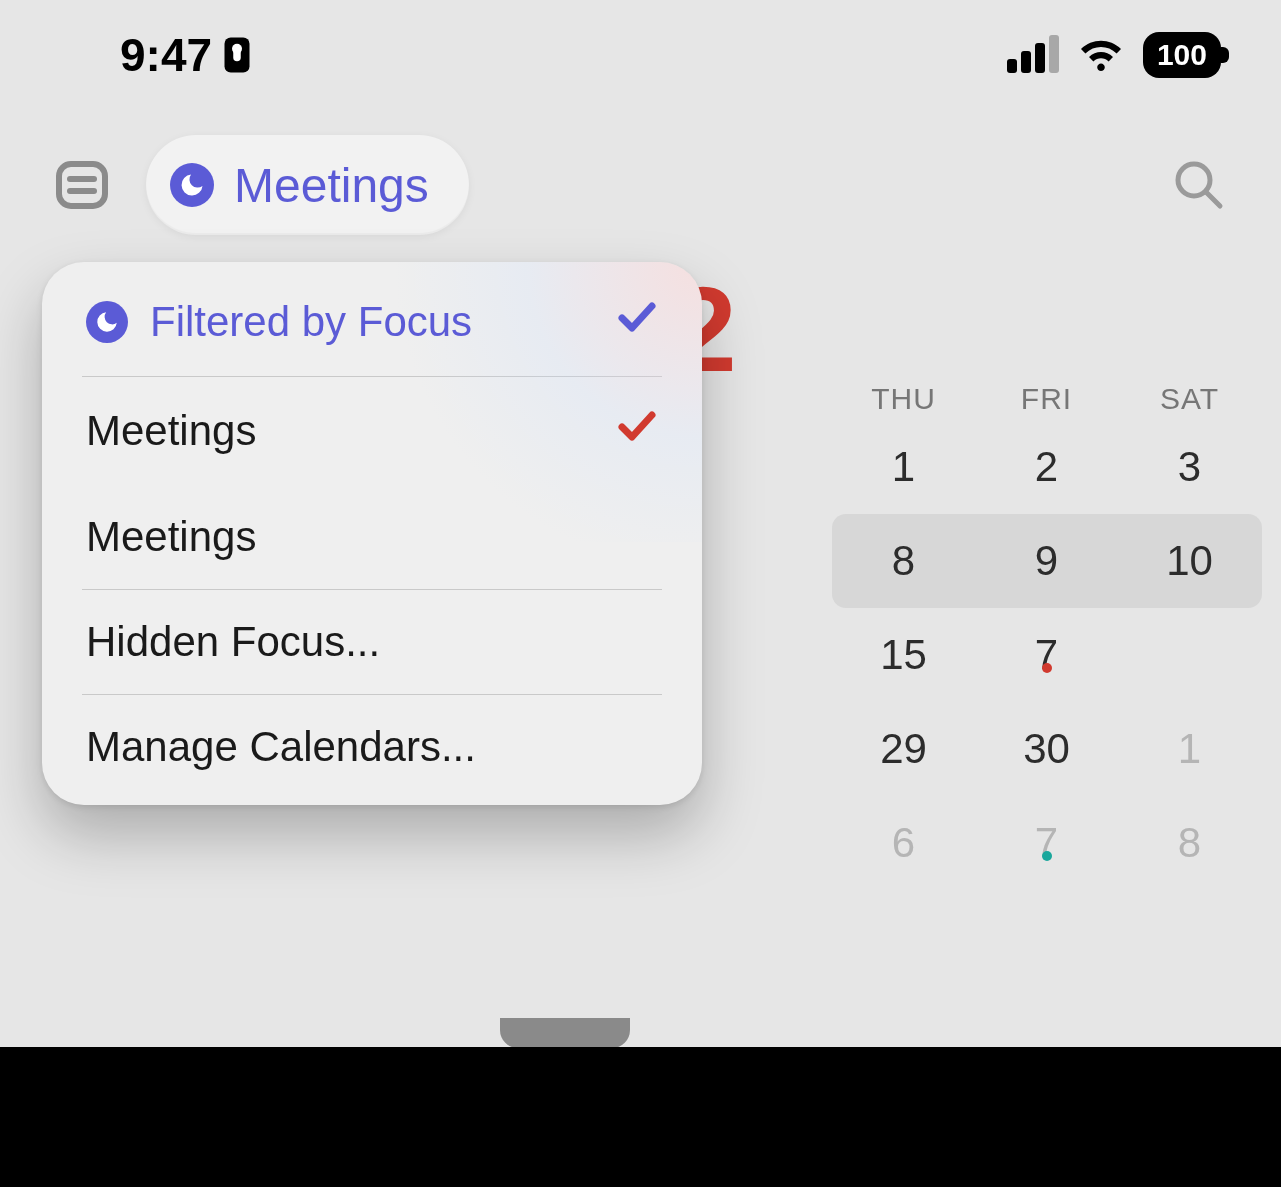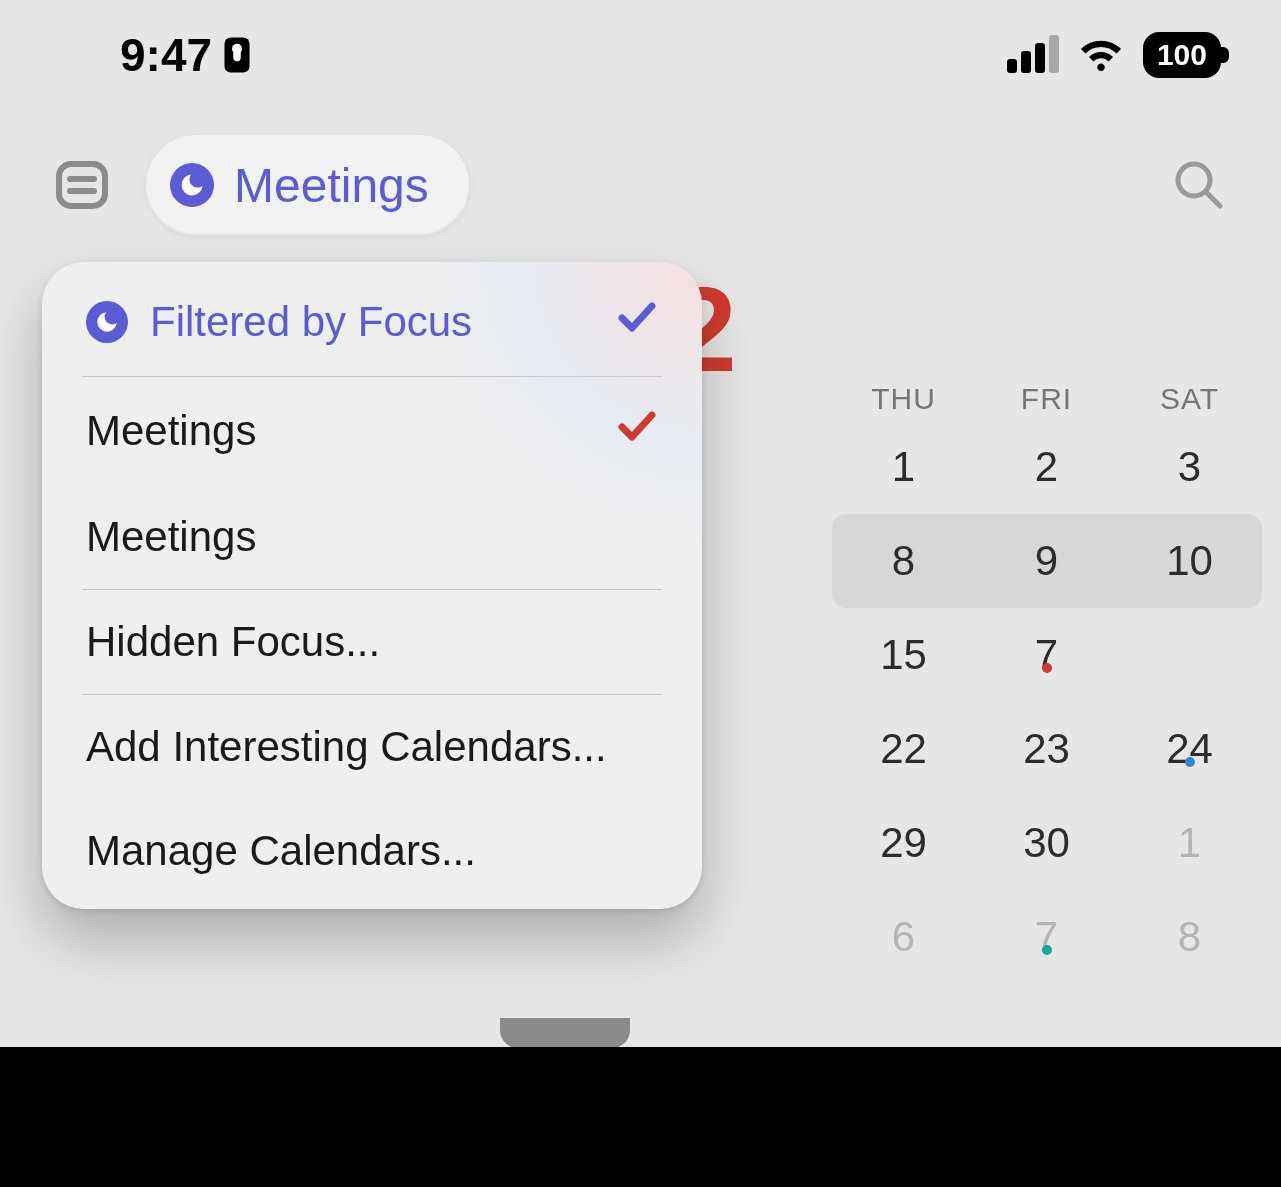--- a/index.html
+++ b/index.html
@@ -339,32 +339,20 @@
       <div class="cal-cell">
         <div class="num">15</div>
       </div>
       <div class="cal-cell">
         <div class="num">7</div>
         <div class="dot red"></div>
       </div>
     </div>
     <div class="cal-row">
       <div class="cal-cell">
-        <div class="num">22</div>
-      </div>
-      <div class="cal-cell">
-        <div class="num">23</div>
-      </div>
-      <div class="cal-cell">
-        <div class="num">24</div>
-        <div class="dot blue"></div>
-      </div>
-    </div>
-    <div class="cal-row">
-      <div class="cal-cell">
         <div class="num">29</div>
       </div>
       <div class="cal-cell">
         <div class="num">30</div>
       </div>
       <div class="cal-cell faded">
         <div class="num">1</div>
       </div>
     </div>
     <div class="cal-row">
@@ -413,23 +401,18 @@
     </div>
     <div class="divider"></div>
     <div class="menu-item">
       <div class="left">
         <span>Hidden Focus...</span>
       </div>
     </div>
     <div class="divider"></div>
     <div class="menu-item">
       <div class="left">
-        <span>Add Interesting Calendars...</span>
-      </div>
-    </div>
-    <div class="menu-item">
-      <div class="left">
         <span>Manage Calendars...</span>
       </div>
     </div>
   </div>
 
 <div class="bottom-strip"></div>
 
 </body></html>

